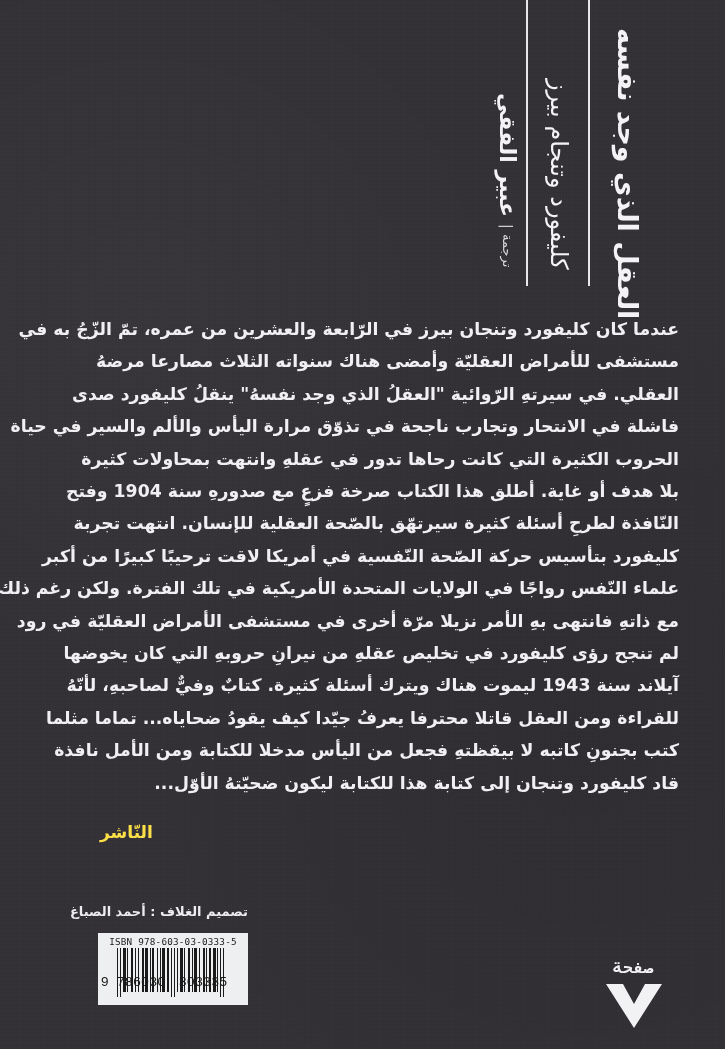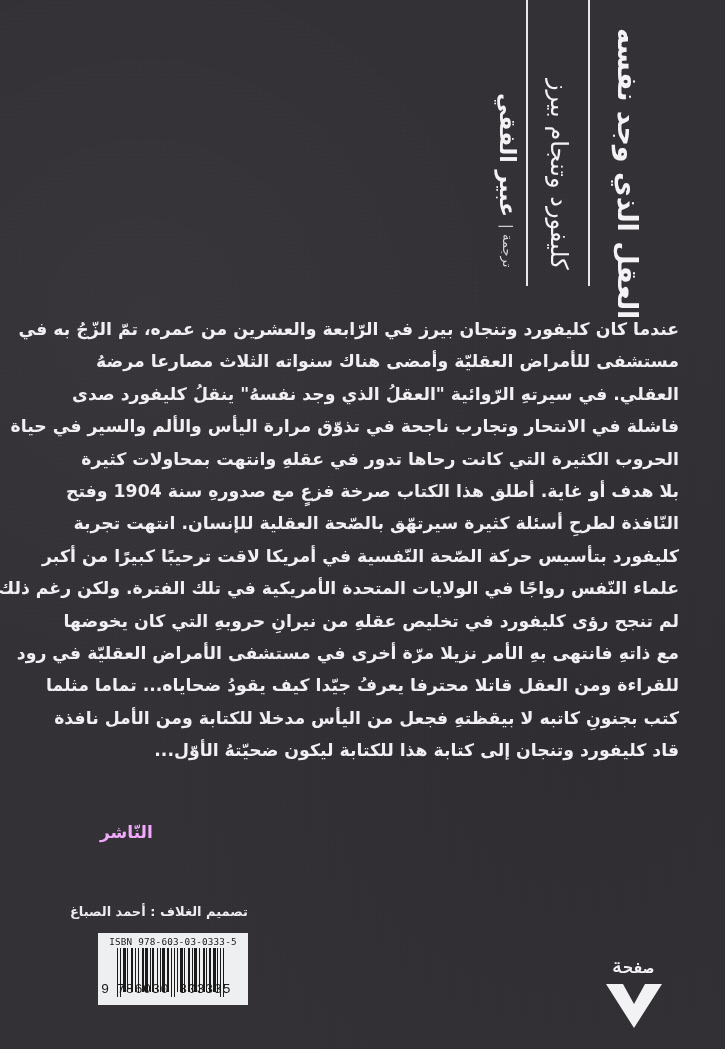--- a/index.html
+++ b/index.html
@@ -113,21 +113,21 @@
     .blurb .line.last {
       text-align-last: right;
     }
 
     .publisher-sign {
       position: absolute;
       left: 100px;
       top: 822px;
       font-size: 17px;
       font-weight: bold;
-      color: #f0abfc;
+      color: #fde047;
       direction: rtl;
     }
 
     .cover-design {
       position: absolute;
       left: 98px;
       top: 904px;
       width: 150px;
       text-align: right;
       direction: rtl;
@@ -169,23 +169,23 @@
     .bars span {
       display: block;
       background: #1a1a1a;
       height: 100%;
     }
     .bars span.gap { background: transparent; }
     .bars span.tall { height: 112%; }
     .barcode-digits {
       position: absolute;
       left: 3px;
-      bottom: 8px;
+      bottom: 16px;
       width: 144px;
-      font-family: Liberation Mono, monospace;
+      font-family: Liberation Sans, sans-serif;
       font-size: 13.5px;
       color: #1a1a1a;
       letter-spacing: 0.6px;
       line-height: 14px;
       white-space: nowrap;
     }
     .barcode-digits .first {
       display: inline-block;
       width: 16px;
     }
@@ -251,22 +251,23 @@
   <div class="blurb">
     <span class="line">عندما كان كليفورد وتنجان بيرز في الرّابعة والعشرين من عمره، تمّ الزّجُ به في</span>
     <span class="line">مستشفى للأمراض العقليّة وأمضى هناك سنواته الثلاث مصارعا مرضهُ</span>
     <span class="line">العقلي. في سيرتهِ الرّوائية "العقلُ الذي وجد نفسهُ" ينقلُ كليفورد صدى</span>
     <span class="line">فاشلة في الانتحار وتجارب ناجحة في تذوّق مرارة اليأس والألم والسير في حياة</span>
     <span class="line">الحروب الكثيرة التي كانت رحاها تدور في عقلهِ وانتهت بمحاولات كثيرة</span>
     <span class="line">بلا هدف أو غاية. أطلق هذا الكتاب صرخة فزعٍ مع صدورهِ سنة 1904 وفتح</span>
     <span class="line">النّافذة لطرحِ أسئلة كثيرة سيرتهّق بالصّحة العقلية للإنسان. انتهت تجربة</span>
     <span class="line">كليفورد بتأسيس حركة الصّحة النّفسية في أمريكا لاقت ترحيبًا كبيرًا من أكبر</span>
     <span class="line">علماء النّفس رواجًا في الولايات المتحدة الأمريكية في تلك الفترة. ولكن رغم ذلك،</span>
+    <span class="line">مع ذاتهِ فانتهى بهِ الأمر نزيلا مرّة أخرى في مستشفى الأمراض العقليّة في رود</span>
     <span class="line">لم تنجح رؤى كليفورد في تخليص عقلهِ من نيرانِ حروبهِ التي كان يخوضها</span>
-    <span class="line">مع ذاتهِ فانتهى بهِ الأمر نزيلا مرّة أخرى في مستشفى الأمراض العقليّة في رود</span>
+    <span class="line">آيلاند سنة 1943 ليموت هناك ويترك أسئلة كثيرة. كتابٌ وفيٌّ لصاحبهِ، لأنّهُ</span>
     <span class="line">للقراءة ومن العقل قاتلا محترفا يعرفُ جيّدا كيف يقودُ ضحاياه... تماما مثلما</span>
     <span class="line">كتب بجنونِ كاتبه لا بيقظتهِ فجعل من اليأس مدخلا للكتابة ومن الأمل نافذة</span>
     <span class="line last">قاد كليفورد وتنجان إلى كتابة هذا للكتابة ليكون ضحيّتهُ الأوّل...</span>
   </div>
 
   <div class="publisher-sign">النّاشر</div>
 
   <div class="cover-design">تصميم الغلاف : أحمد الصباغ</div>
 
   <div class="barcode-box">

